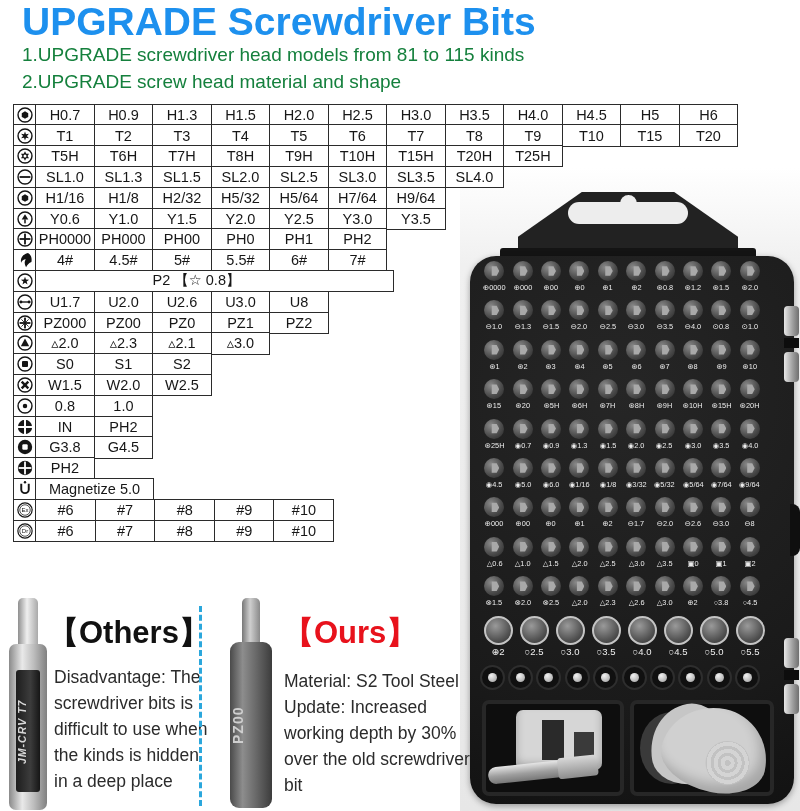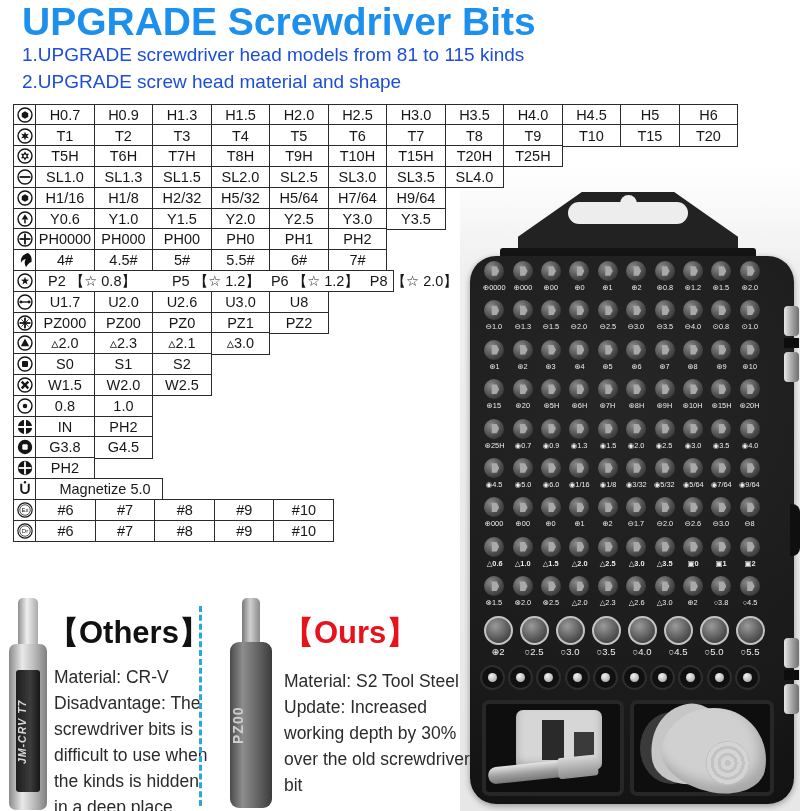--- a/index.html
+++ b/index.html
@@ -1,35 +1,35 @@
 <!DOCTYPE html>
 <html><head>
 <meta charset="utf-8">
 <style>
   html,body{margin:0;padding:0;background:#fff;}
   .page{position:relative;width:800px;height:811px;background:#fff;overflow:hidden;
         font-family:"Liberation Sans","DejaVu Sans",sans-serif;color:#1c1c1c;}
 
   
   .title{position:absolute;left:22px;top:0px;font-size:39px;font-weight:bold;letter-spacing:0px;}
-  .sub{position:absolute;left:22px;font-size:19px;color:#1d4ed8;text-align:center;}
+  .sub{position:absolute;left:22px;font-size:19px;color:#15803d;text-align:center;}
   .sub.l1{top:44px;} .sub.l2{top:71px;}
 
   
   .bits-table{position:absolute;left:13px;top:105px;z-index:3;}
   .trow{display:flex;margin-top:-1.4px;height:22.2px;}
   .tcell{box-sizing:border-box;border:1.4px solid #2b2b2b;background:#fff;
          display:flex;align-items:center;justify-content:center;
          font-size:14.5px;color:#171717;white-space:nowrap;}
   .tcell.icon{width:23.4px;justify-content:center;padding:0;}
   .tcell.data{width:59.9px;margin-left:-1.4px;}
   .tcell svg{display:block;}
   .tcell .pseg{margin-right:11px;}
   .tcell .pseg.first{margin-right:36px;}
-  .wide-left{justify-content:flex-start;padding-left:12px;}
+  .wide-left{justify-content:flex-start;padding-left:0;flex-direction:column;}
 
   
   .cmp-head{position:absolute;font-size:31px;font-weight:bold;z-index:2;}
   .cmp-lines{position:absolute;font-size:17.5px;line-height:26px;color:#2b2b2b;z-index:2;}
   .divider{position:absolute;left:199px;top:606px;height:200px;border-left:3px dashed #2ba7dc;z-index:2;}
 
   .bit{position:absolute;z-index:2;}
   .bit .tip{position:absolute;border-radius:5px 5px 2px 2px;}
   .bit .shaft{position:absolute;border-radius:7px;}
   .vtext{position:absolute;writing-mode:vertical-rl;transform:rotate(180deg);
@@ -486,21 +486,21 @@
             <div class="bdot"></div>
             <div class="bhex"></div>
             <div class="blabel">⊖3.0</div>
           </div>
           <div class="bslot">
             <div class="bdot"></div>
             <div class="bhex"></div>
             <div class="blabel">⊖8</div>
           </div>
         </div>
-        <div class="brow" style="top: 275.8px; font-weight: bold;">
+        <div class="brow" style="top: 275.8px;">
           <div class="bslot">
             <div class="bdot"></div>
             <div class="bhex"></div>
             <div class="blabel">△0.6</div>
           </div>
           <div class="bslot">
             <div class="bdot"></div>
             <div class="bhex"></div>
             <div class="blabel">△1.0</div>
           </div>
@@ -976,21 +976,21 @@
         </div>
         <div class="tcell data">PH2</div>
       </div>
       <div class="trow">
         <div class="tcell icon">
           <svg width="18" height="18" viewBox="0 0 24 24">
             <path d="M7 5 V12.5 A5 5 0 0 0 17 12.5 V5" fill="none" stroke="#151515" stroke-width="2.6"></path>
             <circle cx="12" cy="3" r="1.6" fill="#151515"></circle>
           </svg>
         </div>
-        <div class="tcell data wide-left" style="width: 128px; justify-content: center;">Magnetize 5.0</div>
+        <div class="tcell data wide-left" style="width: 119px; justify-content: center;">Magnetize 5.0</div>
       </div>
       <div class="trow">
         <div class="tcell icon">
           <svg width="18" height="18" viewBox="0 0 24 24">
             <circle cx="12" cy="12" r="9.5" fill="none" stroke="#151515" stroke-width="1.6"></circle>
             <circle cx="12" cy="12" r="7" fill="none" stroke="#151515" stroke-width="1"></circle>
             <text x="12" y="15" text-anchor="middle" font-size="8" font-family="Liberation Sans,sans-serif" fill="#151515">Ex</text>
           </svg>
         </div>
         <div class="tcell data" style="width: 61px;">#6</div>
@@ -1016,21 +1016,20 @@
     </div>
 
   <div class="bit others">
     <div class="tip"></div>
       <div class="shaft"></div>
       <div class="panel"></div>
     <div class="vtext">JM-CRV T7</div>
   </div>
   <div class="cmp-head" style="left:48px;top:612px;color:#111;">【Others】</div>
   <div class="cmp-lines" style="left:54px;top:664px;" id="others-lines">
-      <div>Material: CR-V</div>
       <div>Disadvantage: The</div>
       <div>screwdriver bits is</div>
       <div>difficult to use when</div>
       <div>the kinds is hidden</div>
       <div>in a deep place</div>
     </div>
 
   <div class="divider"></div>
 
   <div class="bit ours">

